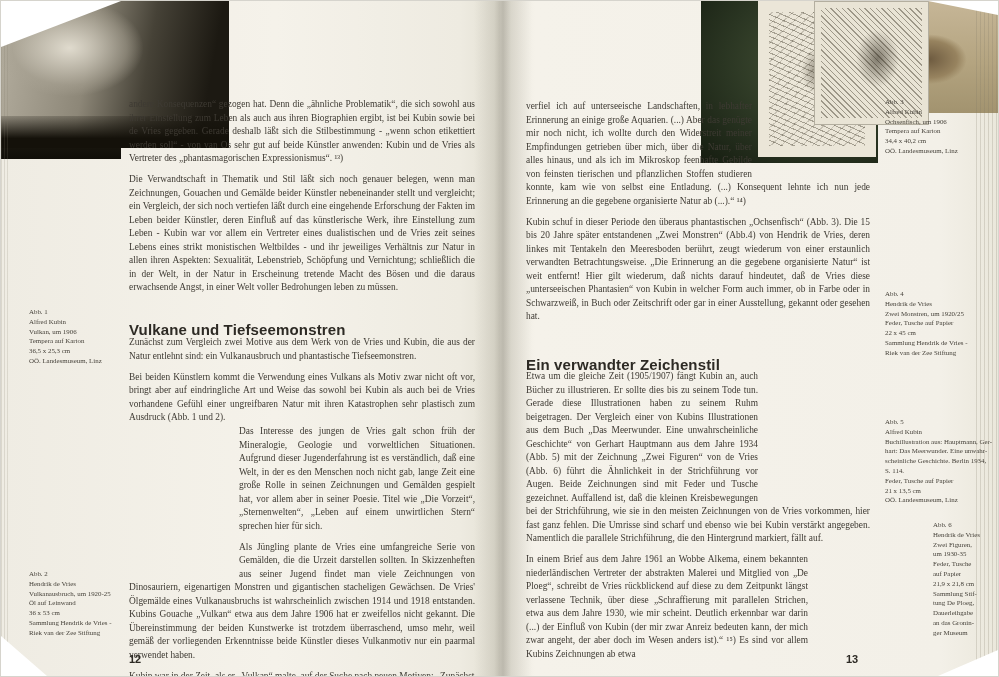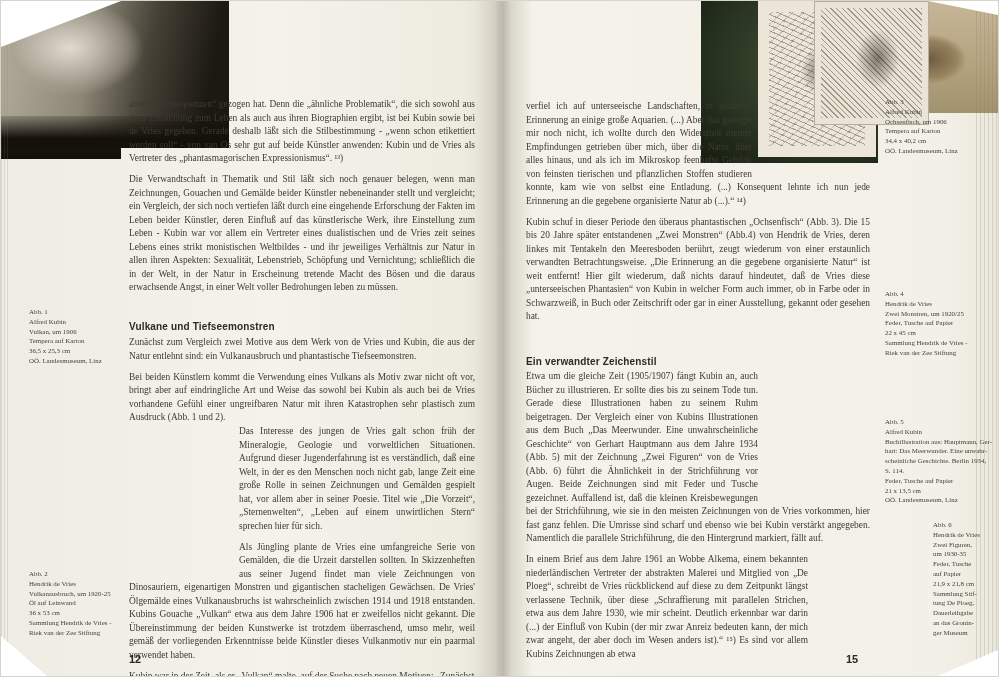--- a/index.html
+++ b/index.html
@@ -18,21 +18,21 @@
   #page-stack-left{position:absolute;left:0;top:0;width:8px;height:677px;
           background:repeating-linear-gradient(90deg,rgba(125,118,100,.18) 0 1px,rgba(0,0,0,0) 1px 3px);}
   .corner{position:absolute;background:#ffffff;}
   #corner-tl{left:0;top:0;width:120px;height:46px;clip-path:polygon(0 0,100% 0,0 100%);}
   #corner-bl{left:0;bottom:0;width:46px;height:40px;clip-path:polygon(0 100%,0 0,100% 100%);}
   #corner-br{right:0;bottom:0;width:60px;height:26px;clip-path:polygon(100% 100%,100% 0,0 100%);}
   #corner-tr{right:0;top:0;width:70px;height:14px;clip-path:polygon(100% 0,0 0,100% 100%);}
 
   .bodytext{position:absolute;text-align:justify;font-size:9.4px;line-height:13.5px;color:var(--ink);}
   .bodytext p{margin:0 0 7.5px 0;}
-  .shead{position:absolute;font-family:"Liberation Sans",sans-serif;font-weight:700;font-size:10px;
+  .shead{position:absolute;font-family:"Liberation Sans",sans-serif;font-weight:700;font-size:15px;
          letter-spacing:.15px;color:var(--head-ink);}
   .caption{position:absolute;font-size:6.9px;line-height:9.8px;color:var(--caption-ink);white-space:pre-line;}
   .pagenum{position:absolute;font-family:"Liberation Sans",sans-serif;font-weight:700;font-size:11px;color:var(--head-ink);}
 
   .artwork{position:absolute;}
   #fig1-art{left:0;top:142;width:120px;height:158px;
     background:
       radial-gradient(ellipse 55px 32px at 58% 16%,rgba(205,200,188,.85),rgba(0,0,0,0) 72%),
       linear-gradient(180deg,#98948b 0%,#7a766c 26%,#4e4a41 52%,#262319 76%,#100e08 100%);}
   #fig1-cone{position:absolute;left:12%;bottom:26%;width:76%;height:46%;background:#1d1a13;
@@ -169,21 +169,21 @@
   </div>
   <div class="shead" style="left:525px;top:355px;">Ein verwandter Zeichenstil</div>
   <div class="bodytext" style="left:525px;top:369px;width:344px;">
     <p>
       <span class="spacer-right-e1"></span><span>Etwa um die gleiche Zeit (1905/1907) fängt Kubin an, auch Bücher zu illustrieren. Er sollte dies bis zu seinem Tode tun. Gerade diese Illustrationen haben zu seinem Ruhm beigetragen. Der Vergleich einer von Kubins Illustrationen aus dem Buch „Das Meerwunder. Eine unwahrscheinliche Geschichte“ von Gerhart Hauptmann aus dem Jahre 1934 (Abb. 5) mit der Zeichnung „Zwei Figuren“ von de Vries (Abb. 6) führt die Ähnlichkeit in der Strichführung vor Augen. Beide Zeichnungen sind mit Feder und Tusche gezeichnet. Auffallend ist, daß die kleinen Kreisbewegungen bei der Strichführung, wie sie in den meisten Zeichnungen von de Vries vorkommen, hier fast ganz fehlen. Die Umrisse sind scharf und ebenso wie bei Kubin verstärkt angegeben. Namentlich die parallele Strichführung, die den Hintergrund markiert, fällt auf.</span>
     </p>
     <p>
       <span class="spacer-right-e2"></span><span>In einem Brief aus dem Jahre 1961 an Wobbe Alkema, einem bekannten niederländischen Vertreter der abstrakten Malerei und Mitglied von „De Ploeg“, schreibt de Vries rückblickend auf diese zu dem Zeitpunkt längst verlassene Technik, über diese „Schraffierung mit parallelen Strichen, etwa aus dem Jahre 1930, wie mir scheint. Deutlich erkennbar war darin (...) der Einfluß von Kubin (der mir zwar Anreiz bedeuten kann, der mich zwar angeht, der aber doch im Wesen anders ist).“ ¹⁵) Es sind vor allem Kubins Zeichnungen ab etwa</span>
     </p>
   </div>
-  <div class="pagenum" style="left:845px;top:652px;">15</div>
+  <div class="pagenum" style="left:845px;top:652px;">13</div>
 
   <div id="gutter"></div>
   <div id="page-stack-right"></div>
   <div id="page-stack-left"></div>
   <div class="corner" id="corner-tl"></div>
   <div class="corner" id="corner-tr"></div>
   <div class="corner" id="corner-bl"></div>
   <div class="corner" id="corner-br"></div>
 </div>
 

